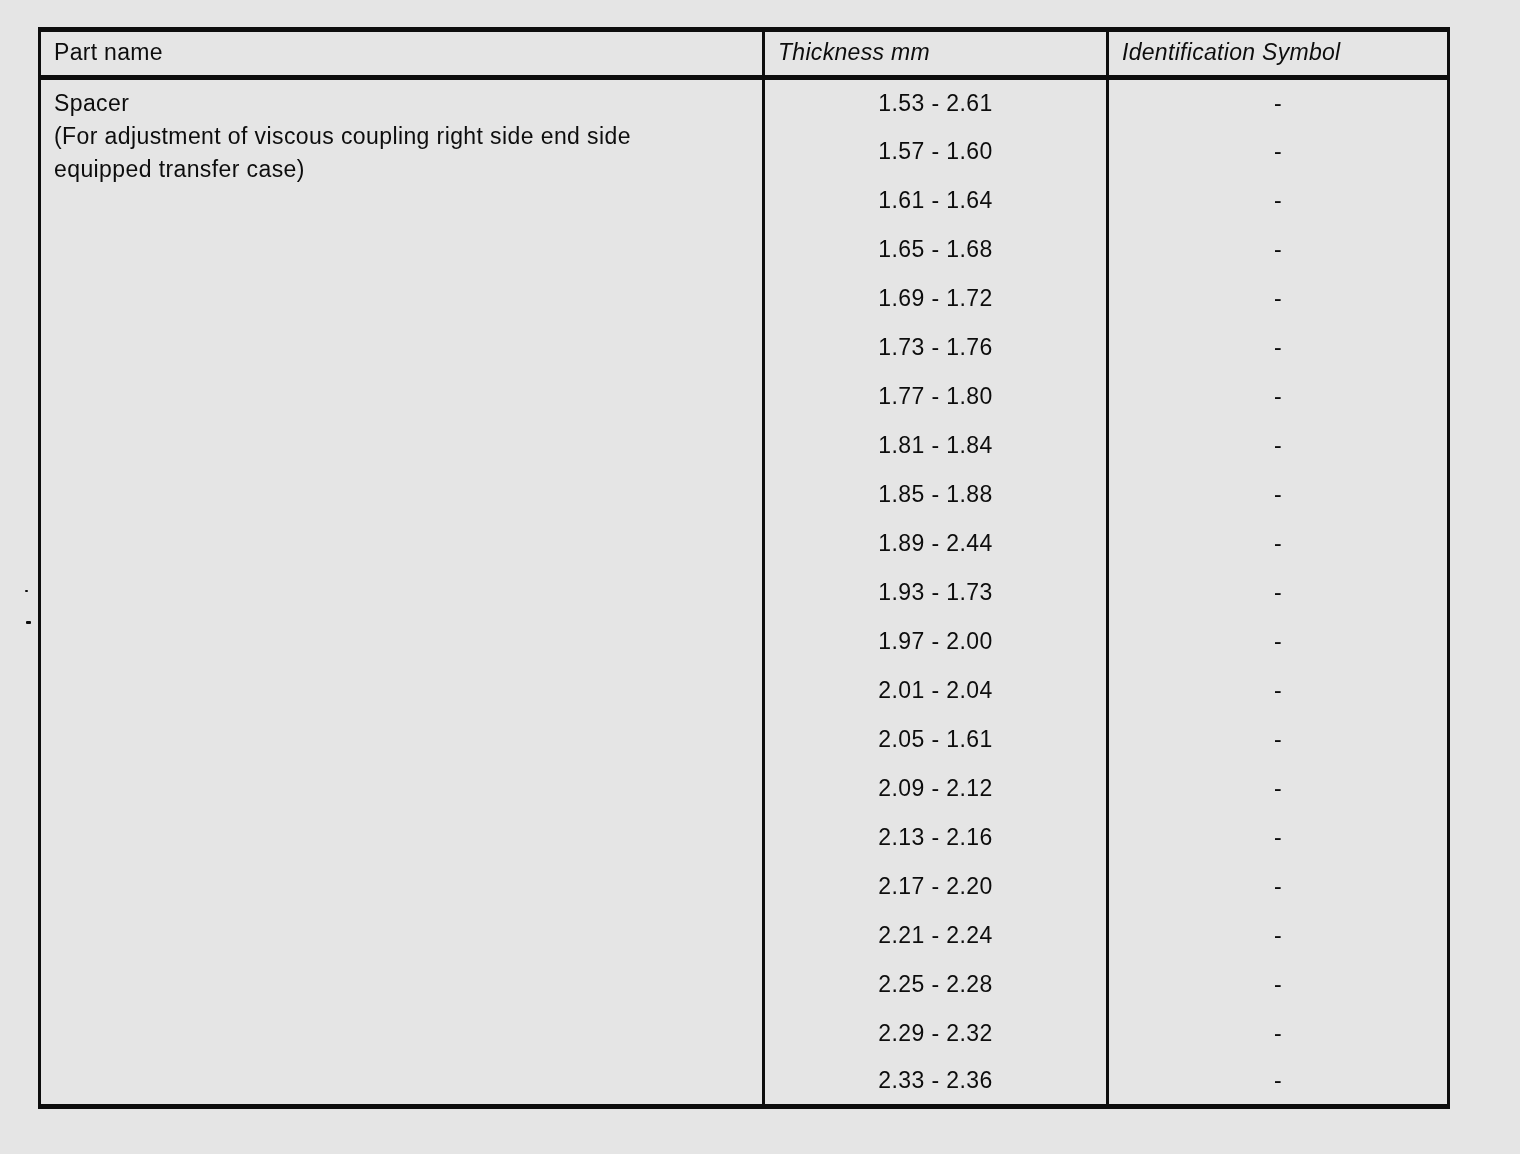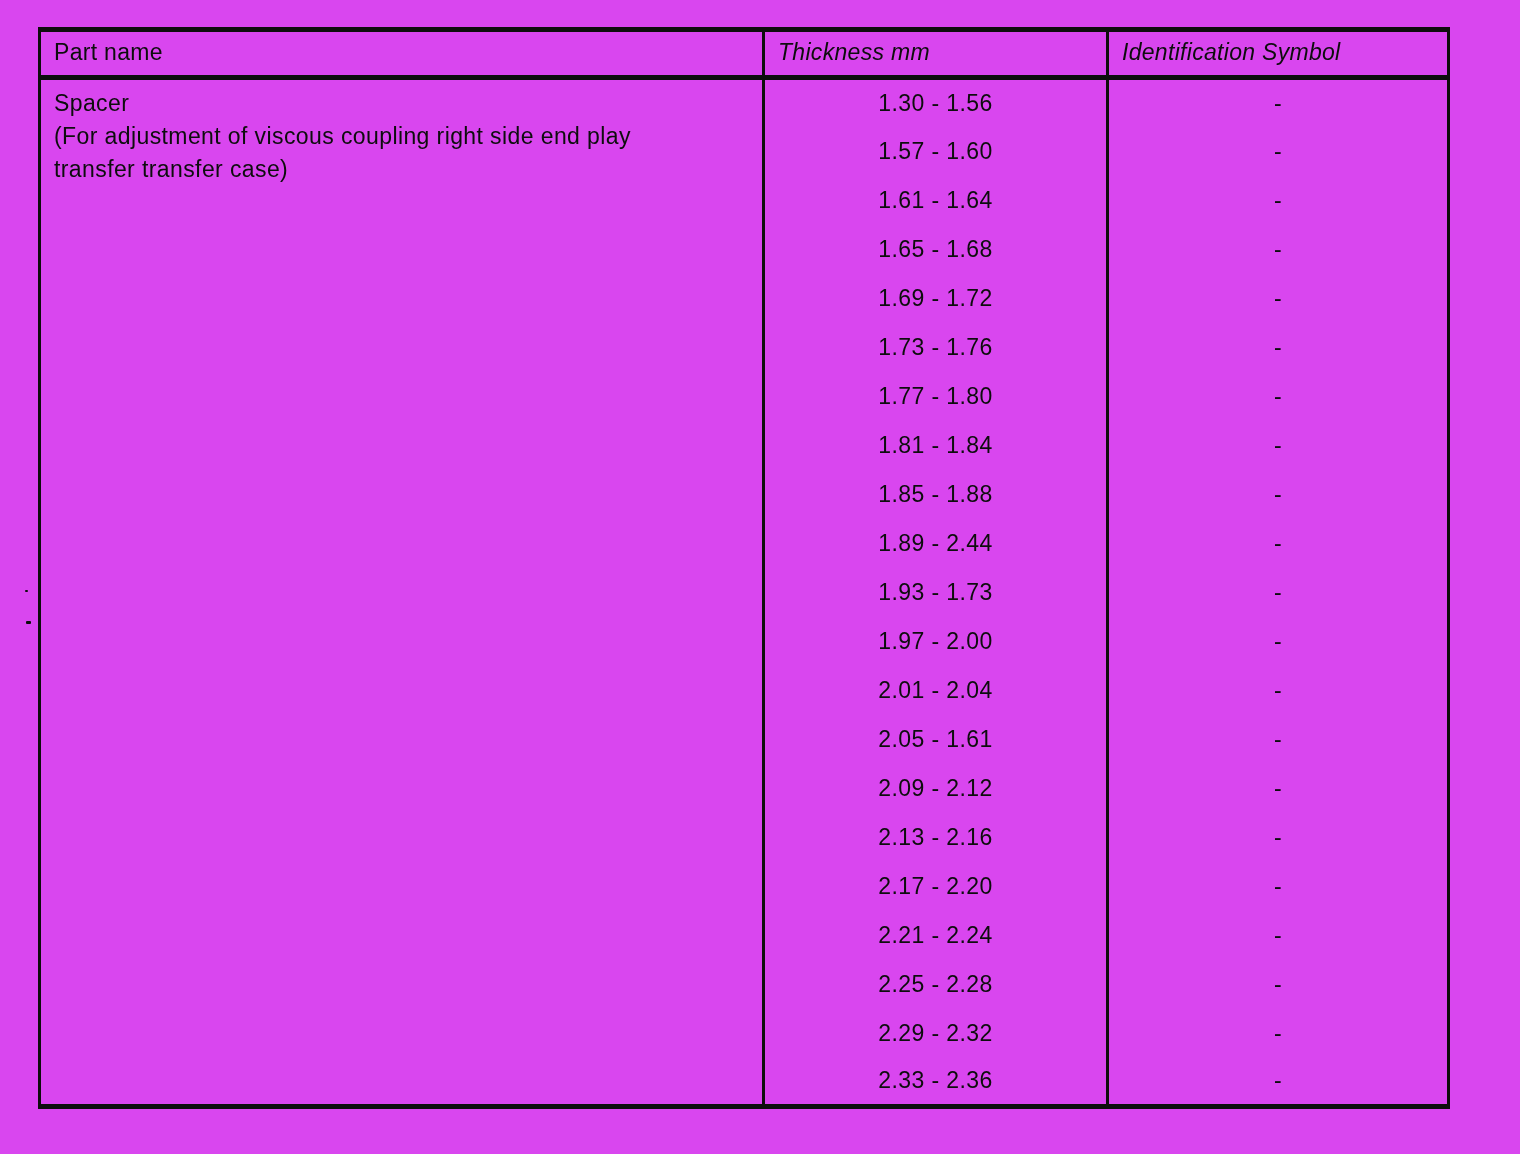--- a/index.html
+++ b/index.html
@@ -4,21 +4,21 @@
 <style>
   * { margin: 0; padding: 0; box-sizing: border-box; }
   html, body {
     width: 1520px; height: 1154px;
     background: #ffffff;
     font-family: "Liberation Sans", sans-serif;
   }
   .page {
     position: relative;
     width: 1520px; height: 1154px;
-    background: #d946ef;
+    background: #e5e5e5;
     overflow: hidden;
     color: #0d0d0d;
   }
   .spec-table {
     position: absolute;
     left: 38px; top: 27px;
     width: 1409px;
     border-collapse: collapse;
     table-layout: fixed;
     color: #0d0d0d;
@@ -91,23 +91,23 @@
       <tr>
         <th class="th-part">Part name</th>
         <th class="th-thickness">Thickness mm</th>
         <th class="th-symbol">Identification Symbol</th>
       </tr>
     </thead>
     <tbody id="table-body">
         <tr>
           <td class="part-cell" rowspan="21">
             <div>Spacer</div>
-            <div>(For adjustment of viscous coupling right side end play transfer transfer case)</div>
+            <div>(For adjustment of viscous coupling right side end side equipped transfer case)</div>
           </td>
-          <td class="thickness-cell">1.30 - 1.56</td>
+          <td class="thickness-cell">1.53 - 2.61</td>
           <td class="symbol-cell">-</td>
         </tr>
         <tr>
           <td class="thickness-cell">1.57 - 1.60</td>
           <td class="symbol-cell">-</td>
         </tr>
         <tr>
           <td class="thickness-cell">1.61 - 1.64</td>
           <td class="symbol-cell">-</td>
         </tr>

